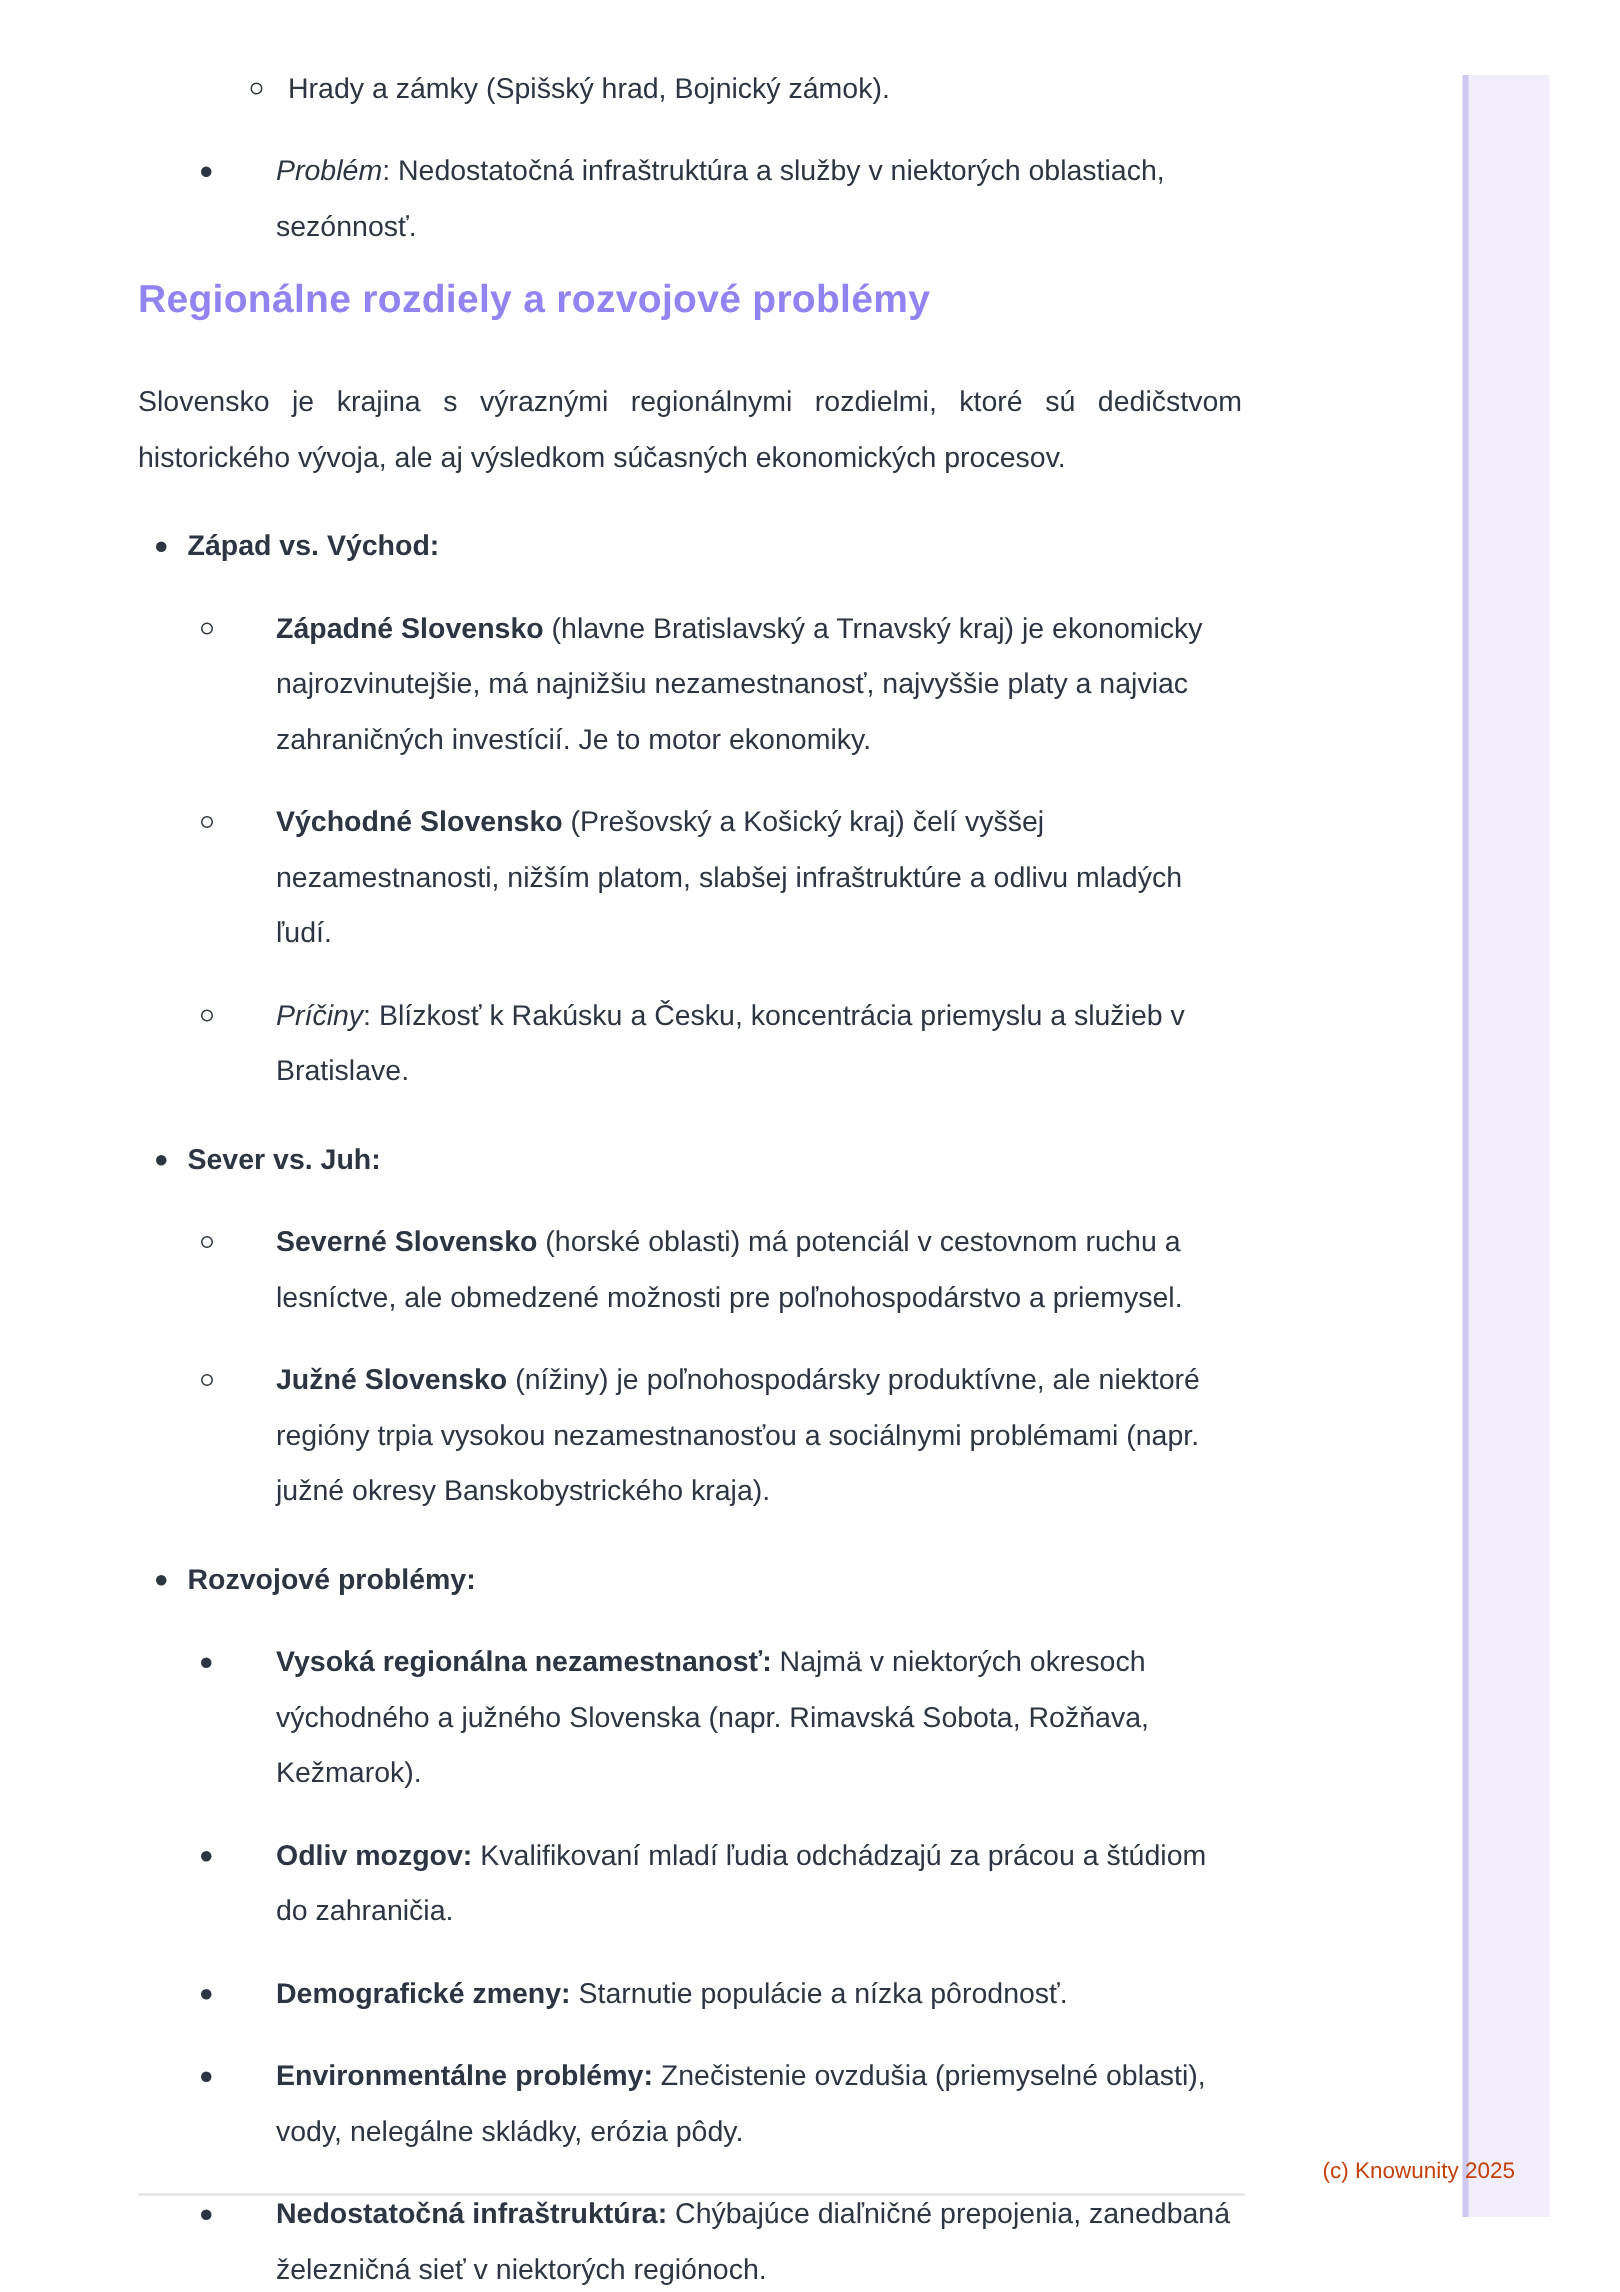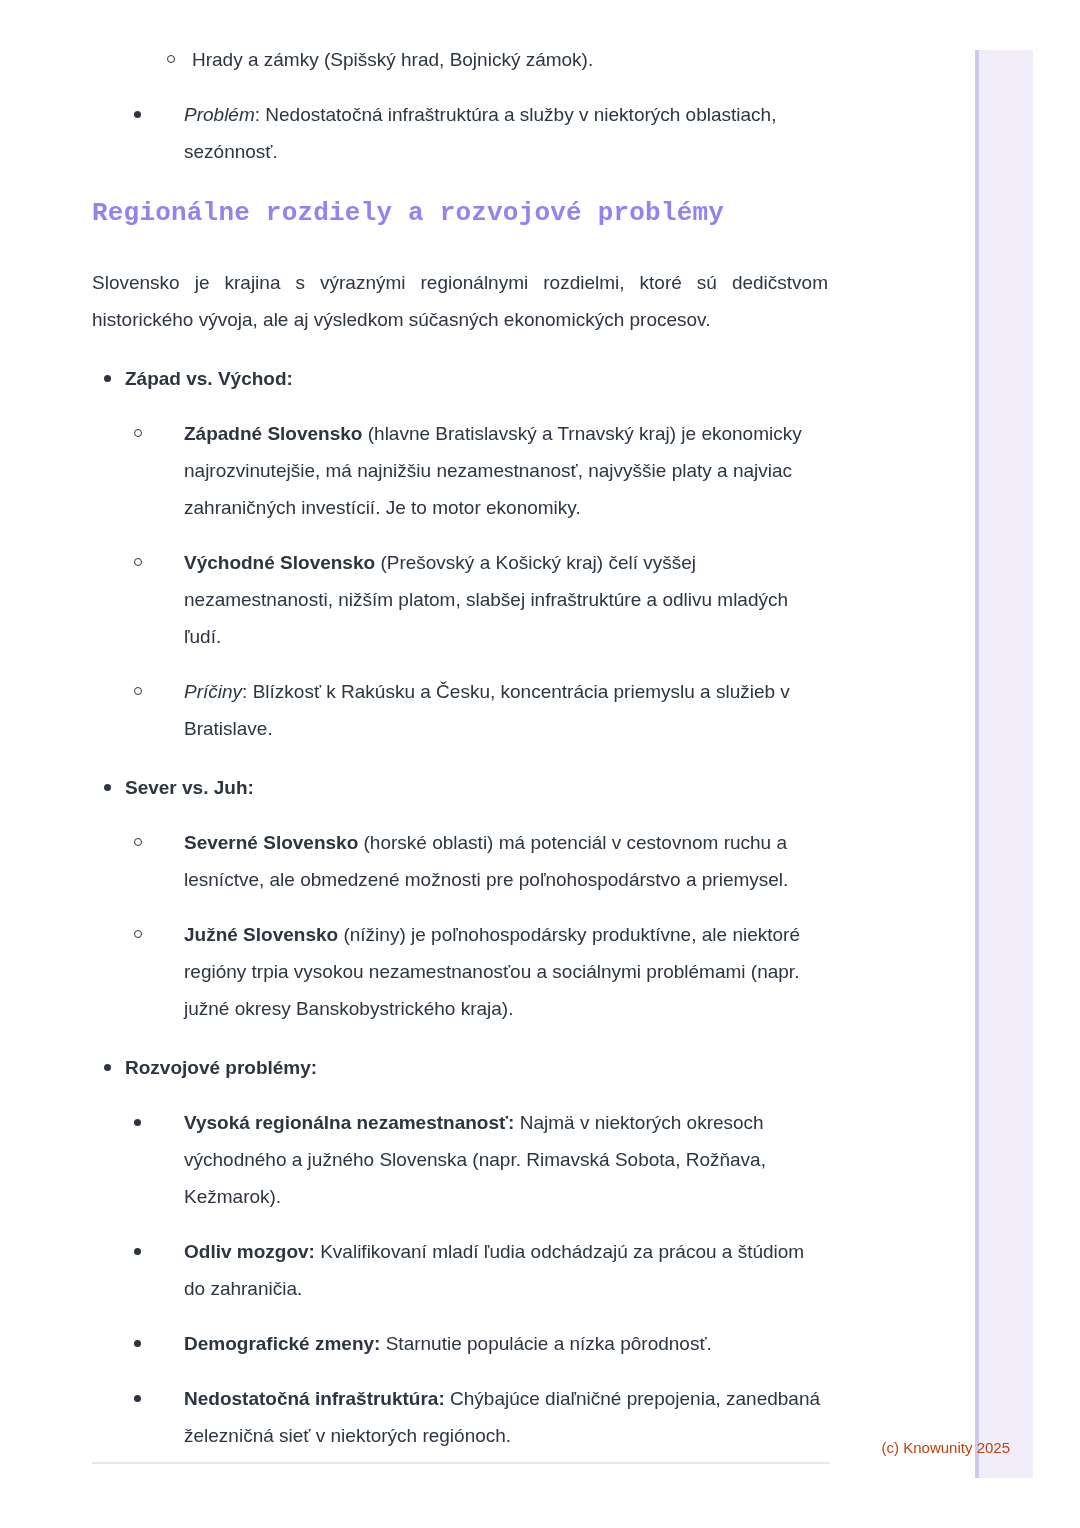--- a/index.html
+++ b/index.html
@@ -15,22 +15,22 @@
   .disc{width:7px;height:7px;border-radius:50%;background:#2c3541;top:15px;}
   .circle{width:8px;height:8px;border-radius:50%;border:1.5px solid #2c3541;background:transparent;top:14px;box-sizing:border-box;}
   
   .off-l1{left:12px;}   .t-l1{margin-left:33px;}
   .off-l2{left:42px;}   .t-l2{margin-left:92px;}
   .off-deep{left:75px;} .t-deep{margin-left:100px;}
   .lead-bold{font-weight:700;text-align:right;}
   .lead-italic{font-style:italic;}
   .l1-header{font-weight:700;margin-top:22px;}
   h2.section-heading{
-    font-size:26px;line-height:34px;font-weight:700;margin:26px 0 0 0;
-    color:#9284f0;letter-spacing:0.2px;font-family:Liberation Mono, monospace;
+    font-size:26px;line-height:34px;font-weight:700;margin:12px 0 0 0;
+    color:#9284f0;letter-spacing:0.2px;
   }
   p.intro{margin:34px 0 0 0;text-align:justify;}
   .side-bar{
     position:absolute;left:975px;top:50px;width:54px;height:1428px;
     background:#f1eefa;border-left:4px solid #cfc8ee;
   }
   .divider{position:absolute;left:92px;top:1462px;width:738px;height:2px;background:#e9e9ec;}
   .watermark{
     position:absolute;top:1436px;right:70px;font-size:15px;line-height:24px;
     color:#c2410c;z-index:2;
@@ -125,20 +125,26 @@
       </div>
     </div>
 
     <div class="li">
       <span class="bullet disc off-l2"></span>
       <div class="txt t-l2">
         <span class="lead-bold">Demografické zmeny:</span><span> Starnutie populácie a nízka pôrodnosť.</span>
       </div>
     </div>
 
+    <div class="li">
+      <span class="bullet disc off-l2"></span>
+      <div class="txt t-l2">
+        <span class="lead-bold">Environmentálne problémy:</span><span> Znečistenie ovzdušia (priemyselné oblasti), vody, nelegálne skládky, erózia pôdy.</span>
+      </div>
+    </div>
 
     <div class="li">
       <span class="bullet disc off-l2"></span>
       <div class="txt t-l2">
         <span class="lead-bold">Nedostatočná infraštruktúra:</span><span> Chýbajúce diaľničné prepojenia, zanedbaná železničná sieť v niektorých regiónoch.</span>
       </div>
     </div>
 
     <div class="li">
 

